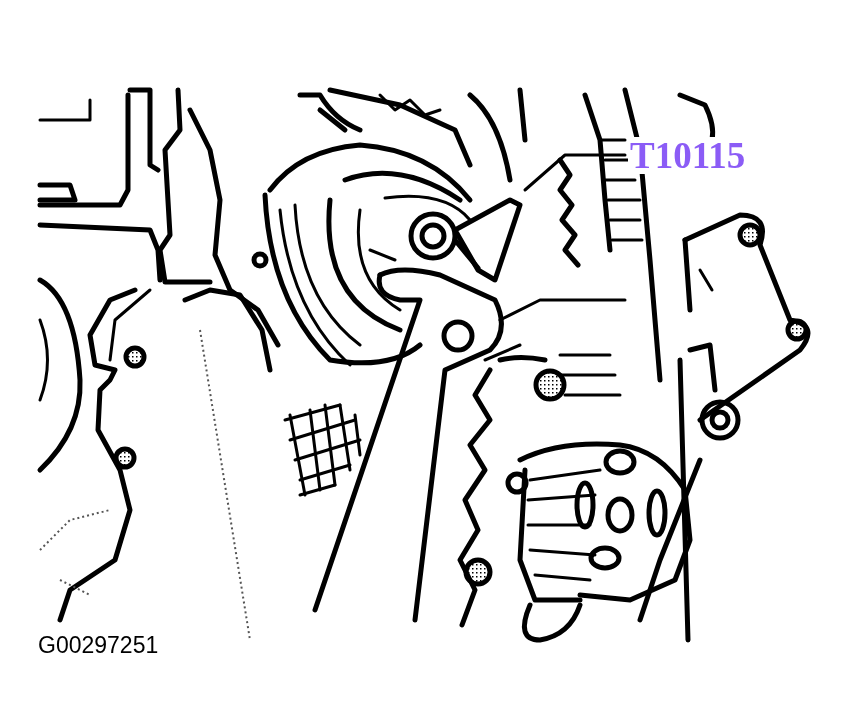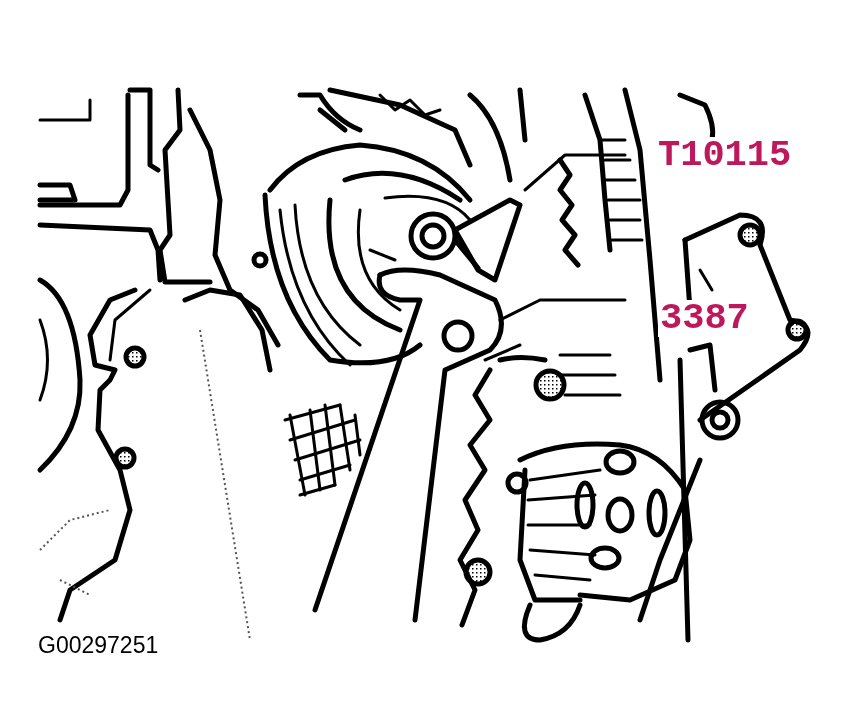--- a/index.html
+++ b/index.html
@@ -1,21 +1,21 @@
 <!DOCTYPE html>
 <html><head>
   <meta charset="utf-8">
   <style>
     html, body { margin: 0; padding: 0; background: #ffffff; }
     body { width: 856px; height: 728px; position: relative; overflow: hidden; font-family: "Liberation Sans", sans-serif; }
     #figure { position: absolute; left: 0; top: 0; width: 856px; height: 728px; }
     .label {
-      position: absolute; font-family: Liberation Mono, monospace; font-weight: bold;
-      color: #be185d; font-size: 37px; letter-spacing: 0px; line-height: 1;
-      background: #fff; padding: 0 2px; margin-left: 28px;
+      position: absolute; font-family: Liberation Serif, serif; font-weight: bold;
+      color: #8b5cf6; font-size: 37px; letter-spacing: 0px; line-height: 1;
+      background: #fff; padding: 0 2px;
     }
     #callout-t10115 { left: 628px; top: 137px; }
     #callout-3387 { left: 630px; top: 300px; }
     #figure-id {
       position: absolute; left: 38px; top: 632px; font-size: 23px; color: #000;
       font-family: "Liberation Sans", sans-serif; font-weight: normal;
     }
     svg .k { fill: none; stroke: #000; stroke-width: 5; stroke-linecap: round; stroke-linejoin: round; }
     svg .t { fill: none; stroke: #000; stroke-width: 3; stroke-linecap: round; stroke-linejoin: round; }
     svg .d { fill: none; stroke: #555; stroke-width: 2; stroke-dasharray: 2 3; }
@@ -132,15 +132,14 @@
       <ellipse class="k" cx="657" cy="513" rx="8" ry="22"></ellipse>
       <ellipse class="k" cx="605" cy="558" rx="14" ry="10"></ellipse>
       <circle class="k" cx="517" cy="483" r="9"></circle>
       <path class="k" d="M530 605 Q515 640 540 640 Q570 635 580 605"></path>
       <circle class="h" cx="478" cy="572" r="12"></circle>
       <circle class="k" cx="478" cy="572" r="12"></circle>
     </g>
   </svg>
 
   <div id="callout-t10115" class="label">T10115</div>
-  <div id="callout-3387" class="label">3387</div>
   <div id="figure-id">G00297251</div>
 </div>
 
 </body></html>

